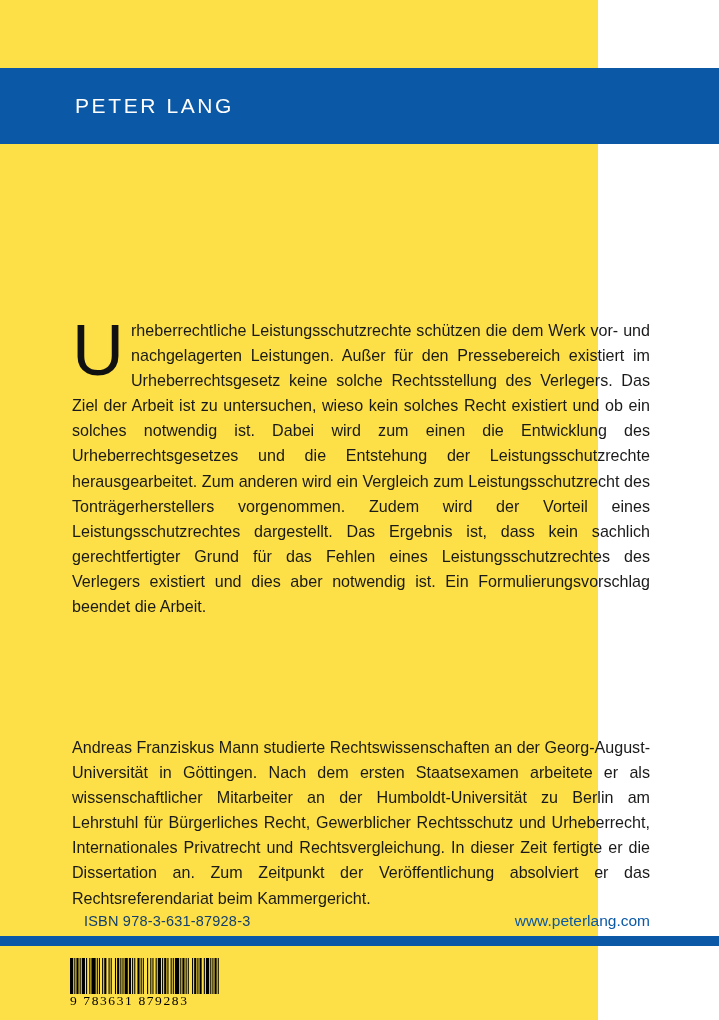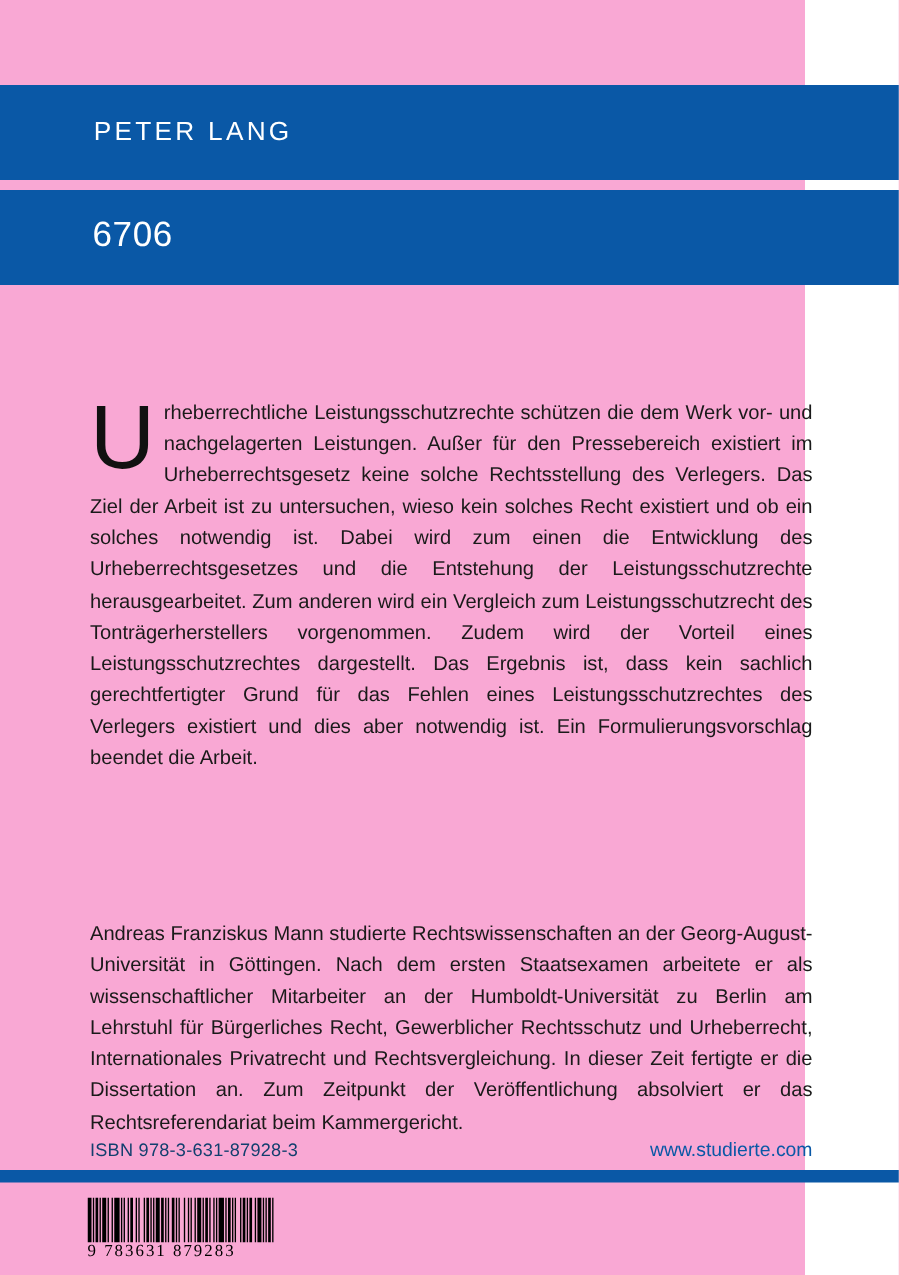--- a/index.html
+++ b/index.html
@@ -11,23 +11,23 @@
     height: 1020px;
     background: #ffffff;
     font-family: "Liberation Sans", sans-serif;
     overflow: hidden;
     position: relative;
   }
 
   .cover {
     position: absolute;
     left: 0; top: 0;
-    width: 644px;
+    width: 598px;
     height: 1020px;
-    background: #f9a8d4;
+    background: #fde047;
   }
 
   
   .band {
     position: absolute;
     left: 0;
     width: 719px;
     background: #0a58a6;
   }
   .band-publisher {
@@ -104,21 +104,21 @@
   
   .footer-row {
     position: absolute;
     left: 72px;
     top: 911px;
     width: 578px;
     height: 20px;
   }
   .isbn {
     position: absolute;
-    left: 0;
+    left: 12px;
     top: 0;
     color: #123f6e;
     font-size: 14.5px;
     line-height: 20px;
     letter-spacing: 0.2px;
     white-space: nowrap;
   }
   .website {
     position: absolute;
     right: 0;
@@ -168,35 +168,32 @@
 </style>
 </head>
 <body>
 
 <div class="cover">
 
   <div class="band band-publisher">
     <div class="publisher-name">PETER LANG</div>
   </div>
 
-  <div class="band band-series">
-    <div class="series-number">6706</div>
-  </div>
 
   <div class="blurb">
     <span class="dropcap">U</span><span>rheberrechtliche Leistungsschutzrechte schützen die dem Werk vor- und nachgelagerten Leistungen. Außer für den Pressebereich existiert im Urheberrechtsgesetz keine solche Rechtsstellung des Verlegers. Das Ziel der Arbeit ist zu untersuchen, wieso kein solches Recht existiert und ob ein solches notwendig ist. Dabei wird zum einen die Entwicklung des Urheberrechtsgesetzes und die Entstehung der Leistungsschutzrechte herausgearbeitet. Zum anderen wird ein Vergleich zum Leistungsschutzrecht des Tonträgerherstellers vorgenommen. Zudem wird der Vorteil eines Leistungsschutzrechtes dargestellt. Das Ergebnis ist, dass kein sachlich gerechtfertigter Grund für das Fehlen eines Leistungsschutzrechtes des Verlegers existiert und dies aber notwendig ist. Ein Formulierungsvorschlag beendet die Arbeit.</span>
   </div>
 
   <div class="bio">
     <b>Andreas Franziskus Mann</b><span> studierte Rechtswissenschaften an der Georg-August-Universität in Göttingen. Nach dem ersten Staatsexamen arbeitete er als wissenschaftlicher Mitarbeiter an der Humboldt-Universität zu Berlin am Lehrstuhl für Bürgerliches Recht, Gewerblicher Rechtsschutz und Urheberrecht, Internationales Privatrecht und Rechtsvergleichung. In dieser Zeit fertigte er die Dissertation an. Zum Zeitpunkt der Veröffentlichung absolviert er das Rechtsreferendariat beim Kammergericht.</span>
   </div>
 
   <div class="footer-row">
     <div class="isbn">ISBN 978-3-631-87928-3</div>
-    <div class="website">www.studierte.com</div>
+    <div class="website">www.peterlang.com</div>
   </div>
 
   <div class="footer-bar"></div>
 
   <div class="barcode-block">
     <svg class="barcode-bars" id="barcode-svg" viewBox="0 0 152 36" preserveAspectRatio="none">
         <rect x="0.00" y="0" width="3.21" height="36" fill="#000000"></rect>
         <rect x="4.28" y="0" width="1.07" height="36" fill="#000000"></rect>
         <rect x="6.42" y="0" width="2.14" height="36" fill="#000000"></rect>
         <rect x="9.63" y="0" width="1.07" height="36" fill="#000000"></rect>

